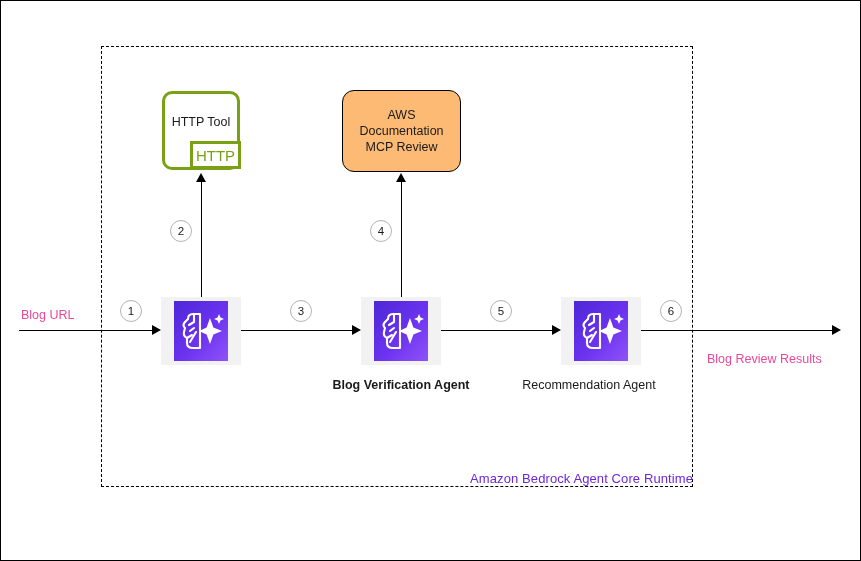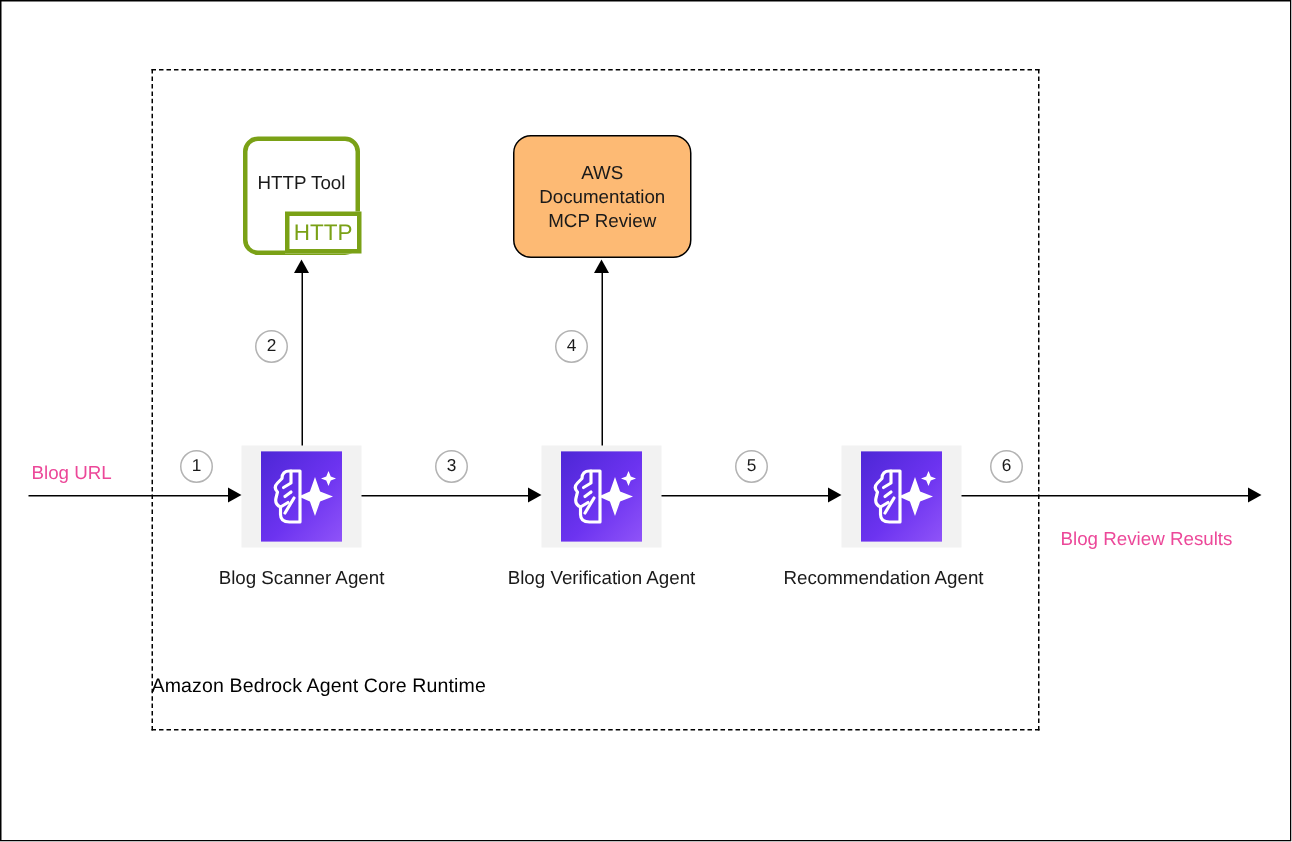--- a/index.html
+++ b/index.html
@@ -27,25 +27,25 @@
     top: 45px;
     width: 592px;
     height: 441px;
     border: 1.6px dashed #000000;
     box-sizing: border-box;
     background: transparent;
   }
   .runtime-label {
     position: absolute;
     left: 100px;
-    top: 448px;
+    top: 470px;
     width: 592px;
-    text-align: left;
+    text-align: right;
     font-size: 13px;
-    color: #000000;
+    color: #6d28d9;
     letter-spacing: .1px;
   }
 
   
   .mcp-box {
     position: absolute;
     left: 341px;
     top: 89px;
     width: 119px;
     height: 82px;
@@ -215,21 +215,20 @@
         <path d="M26 13 L19 13 Q14 13 14 18 L11 21 Q8 24 11 27 L10 31 Q9 35 13 37 L13 42 Q13 47 19 47 L26 47 Z"></path>
         <path d="M20 13 L20 21 L15 24"></path>
         <path d="M20 27 L16 30"></path>
         <path d="M22 31 L16 41"></path>
         <path d="M13 37 L18 34"></path>
       </g>
       <path d="M36 17 L39.4 26.6 L48 30 L39.4 33.4 L36 43 L32.6 33.4 L25 30 L32.6 26.6 Z" fill="#ffffff"></path>
       <path d="M45 13 L46.5 16.6 L50 18 L46.5 19.4 L45 23 L43.5 19.4 L40 18 L43.5 16.6 Z" fill="#ffffff"></path>
     </svg>
   </div>
-  <div class="agent-label" style="left:100px;">Blog Scanner Agent</div>
 
   <div class="agent-tile" style="left:360px; top:296px;">
     <svg class="agent-icon" viewBox="0 0 54 60">
       <defs>
         <linearGradient id="g2" x1="0" y1="0" x2="1" y2="1">
           <stop offset="0%" stop-color="#4d27d6"></stop>
           <stop offset="55%" stop-color="#6c33f0"></stop>
           <stop offset="100%" stop-color="#8f53f8"></stop>
         </linearGradient>
       </defs>
@@ -238,21 +237,21 @@
         <path d="M26 13 L19 13 Q14 13 14 18 L11 21 Q8 24 11 27 L10 31 Q9 35 13 37 L13 42 Q13 47 19 47 L26 47 Z"></path>
         <path d="M20 13 L20 21 L15 24"></path>
         <path d="M20 27 L16 30"></path>
         <path d="M22 31 L16 41"></path>
         <path d="M13 37 L18 34"></path>
       </g>
       <path d="M36 17 L39.4 26.6 L48 30 L39.4 33.4 L36 43 L32.6 33.4 L25 30 L32.6 26.6 Z" fill="#ffffff"></path>
       <path d="M45 13 L46.5 16.6 L50 18 L46.5 19.4 L45 23 L43.5 19.4 L40 18 L43.5 16.6 Z" fill="#ffffff"></path>
     </svg>
   </div>
-  <div class="agent-label" style="left:300px;">Blog Verification Agent</div>
+  <div class="agent-label" style="left:300px;font-weight:bold;">Blog Verification Agent</div>
 
   <div class="agent-tile" style="left:560px; top:296px;">
     <svg class="agent-icon" viewBox="0 0 54 60">
       <defs>
         <linearGradient id="g3" x1="0" y1="0" x2="1" y2="1">
           <stop offset="0%" stop-color="#4d27d6"></stop>
           <stop offset="55%" stop-color="#6c33f0"></stop>
           <stop offset="100%" stop-color="#8f53f8"></stop>
         </linearGradient>
       </defs>

